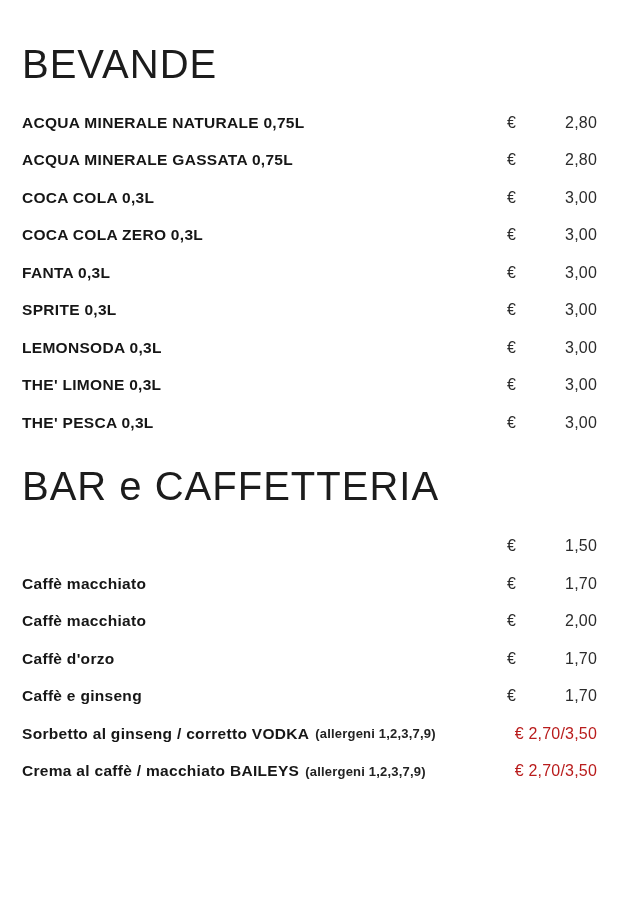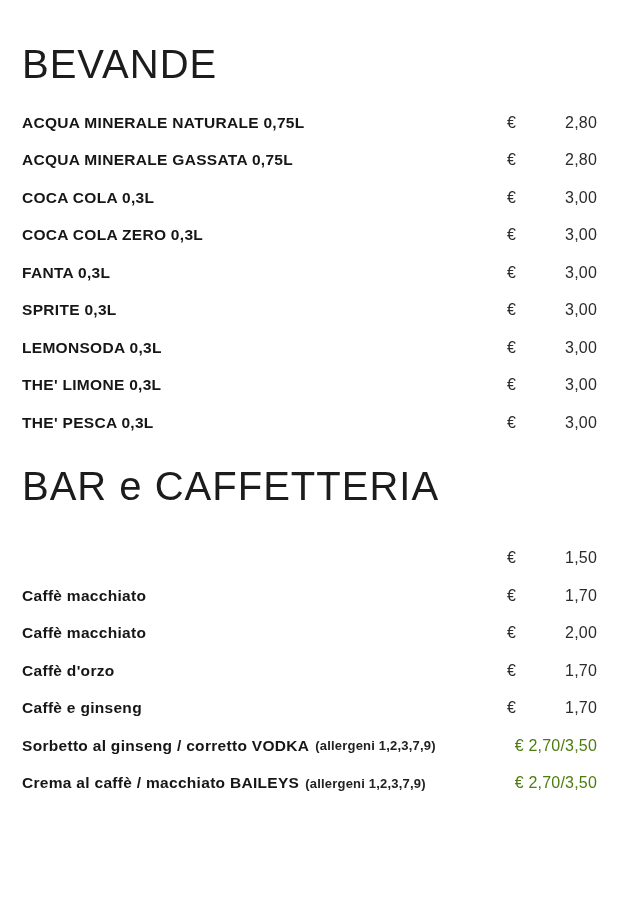--- a/index.html
+++ b/index.html
@@ -25,21 +25,21 @@
     line-height: 1.2;
     color: #1c1c1c;
     margin: 0;
   }
   .section-title.first {
     padding-top: 40px;
     margin-bottom: 16px;
   }
   .section-title.second {
     padding-top: 20px;
-    margin-bottom: 30px;
+    margin-bottom: 18px;
   }
   .menu-list {
     margin: 0;
     padding: 0;
   }
   .row {
     height: 37.5px;
     display: flex;
     align-items: center;
     text-align: center;
@@ -74,21 +74,21 @@
   }
   .price {
     font-size: 16px;
     font-weight: normal;
     color: #2b2b2b;
     letter-spacing: 0.2px;
   }
   .price-single {
     font-size: 16px;
     font-weight: normal;
-    color: #4d7c0f;
+    color: #b91c1c;
     letter-spacing: 0.2px;
     white-space: nowrap;
     flex: none;
   }
 </style>
 </head>
 <body>
 
 <div class="page">
 

